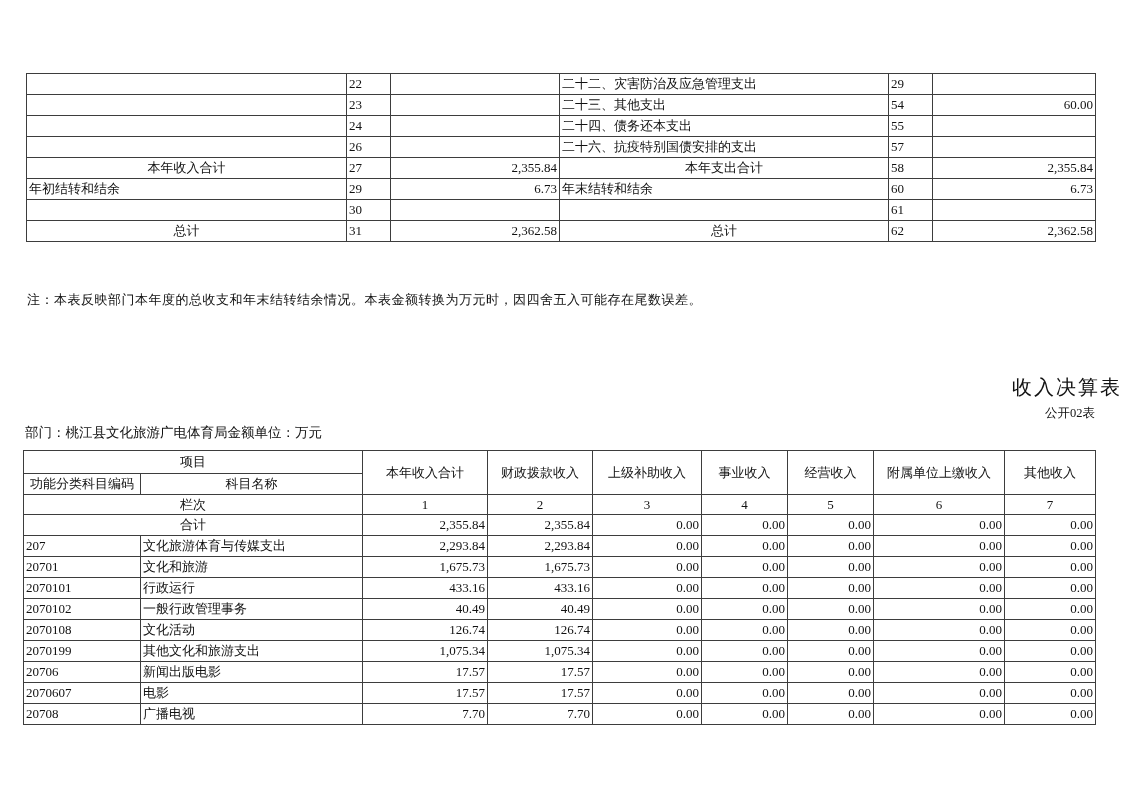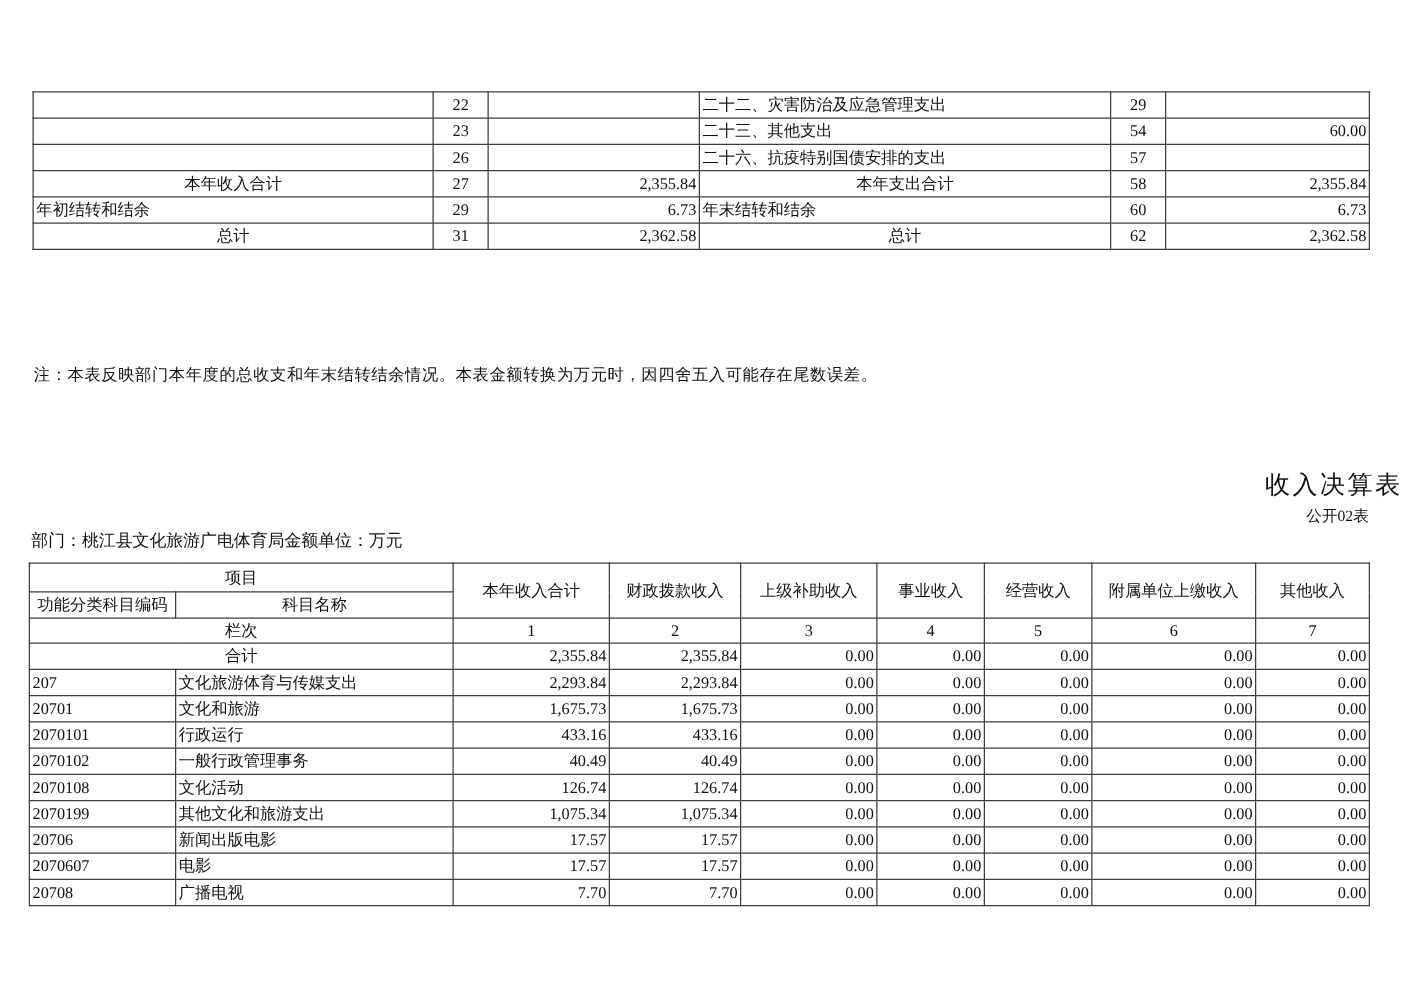--- a/index.html
+++ b/index.html
@@ -35,21 +35,21 @@
   #summary-table { left: 26px; top: 73px; width: 1069px; }
   
   #income-table { left: 23px; top: 450px; width: 1072px; }
   #income-table thead tr.h1 th { height: 22px; line-height: 22px; }
   #income-table thead tr.h1 th.vmerge { height: auto; }
   #income-table thead tr.h2 th { height: 20px; }
   #income-table thead tr.h3 td { height: 19px; line-height: 19px; text-align: center; }
   #income-table thead th { text-align: center; }
   .al { text-align: left; }
   .ac { text-align: center; }
-  .num { text-align: center; }
+  .num { }
   .val { text-align: right; padding-right: 1px; }
   .note {
     position: absolute;
     left: 27px;
     top: 291px;
     font-size: 13px;
     letter-spacing: 0.5px;
   }
   .doc-title {
     position: absolute;
@@ -102,20 +102,28 @@
         <tr>
           <td class="al"></td>
           <td class="num">23</td>
           <td class="val"></td>
           <td class="al">二十三、其他支出</td>
           <td class="num">54</td>
           <td class="val">60.00</td>
         </tr>
         <tr>
           <td class="al"></td>
+          <td class="num">24</td>
+          <td class="val"></td>
+          <td class="al">二十四、债务还本支出</td>
+          <td class="num">55</td>
+          <td class="val"></td>
+        </tr>
+        <tr>
+          <td class="al"></td>
           <td class="num">26</td>
           <td class="val"></td>
           <td class="al">二十六、抗疫特别国债安排的支出</td>
           <td class="num">57</td>
           <td class="val"></td>
         </tr>
         <tr>
           <td class="ac">本年收入合计</td>
           <td class="num">27</td>
           <td class="val">2,355.84</td>
@@ -123,20 +131,28 @@
           <td class="num">58</td>
           <td class="val">2,355.84</td>
         </tr>
         <tr>
           <td class="al">年初结转和结余</td>
           <td class="num">29</td>
           <td class="val">6.73</td>
           <td class="al">年末结转和结余</td>
           <td class="num">60</td>
           <td class="val">6.73</td>
+        </tr>
+        <tr>
+          <td class="al"></td>
+          <td class="num">30</td>
+          <td class="val"></td>
+          <td class="al"></td>
+          <td class="num">61</td>
+          <td class="val"></td>
         </tr>
         <tr>
           <td class="ac">总计</td>
           <td class="num">31</td>
           <td class="val">2,362.58</td>
           <td class="ac">总计</td>
           <td class="num">62</td>
           <td class="val">2,362.58</td>
         </tr>
       </tbody>

